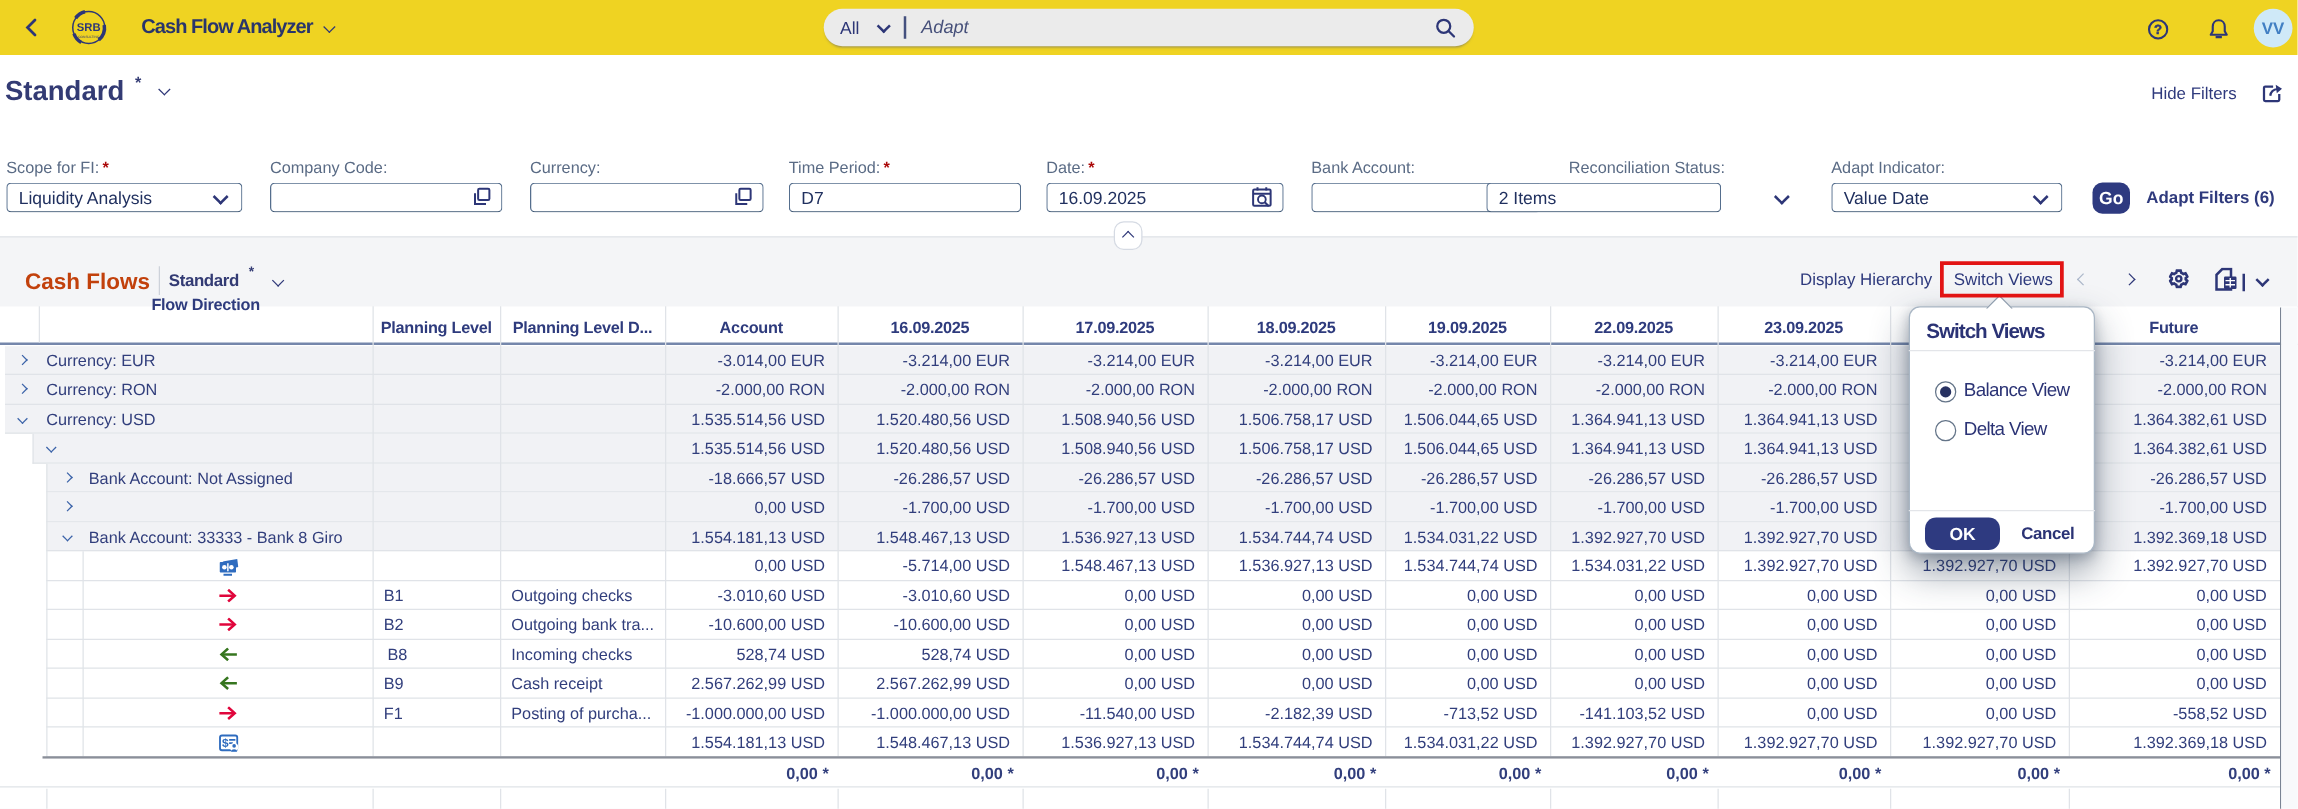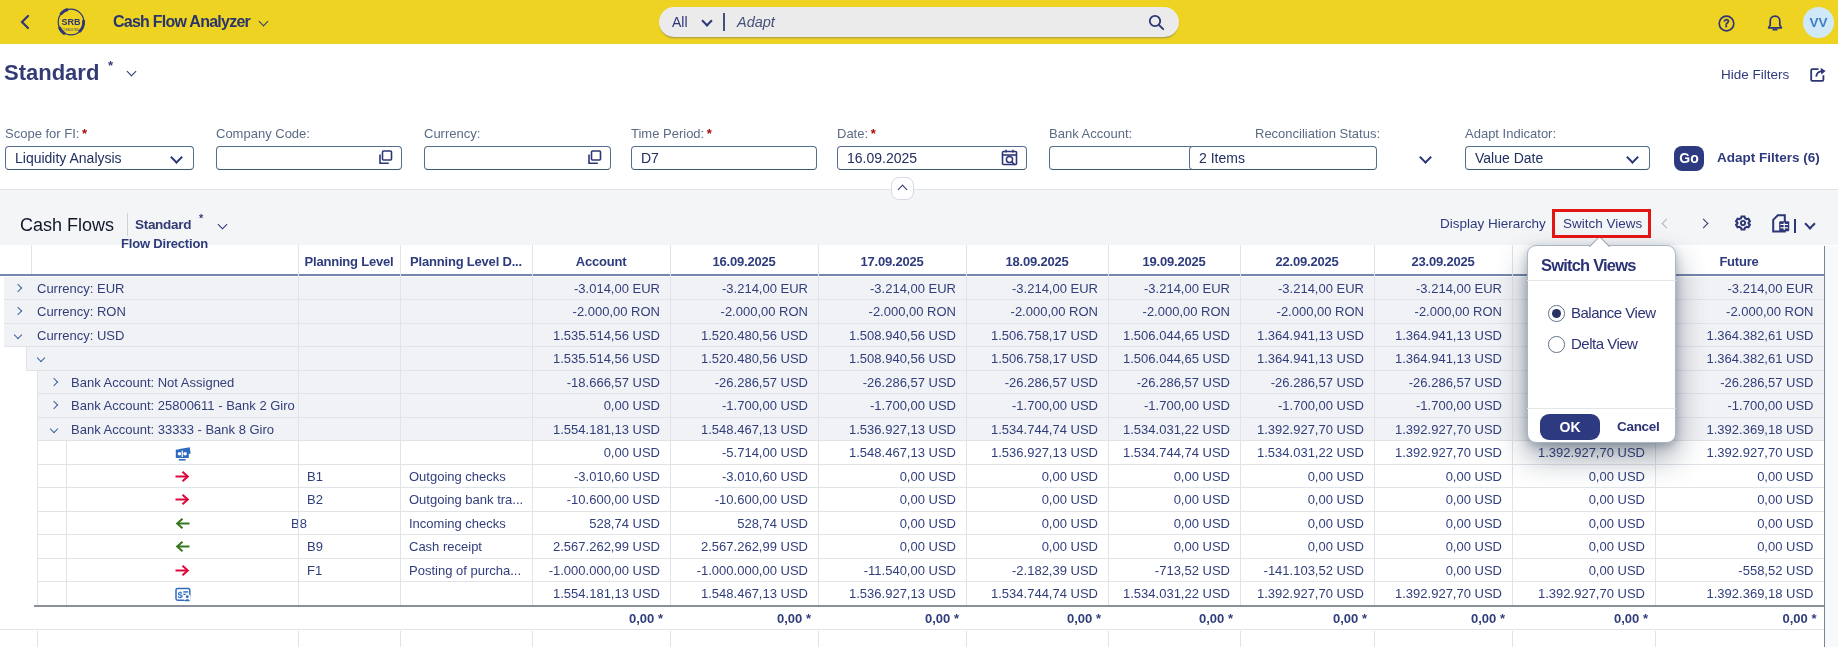--- a/index.html
+++ b/index.html
@@ -133,21 +133,21 @@
   </div>
 <div class="ffield fbot" style="left:1189px;width:188px">2 Items</div>
 <span class="abs chev d bigc" style="left:1421px;top:153px"></span>
 <div class="ffield fbot" style="left:1465px;width:185px">Value Date</div>
 <span class="abs chev d bigc" style="left:1628px;top:153px"></span>
 <div class="abs" style="left:1674px;top:146px;width:30px;height:25px;background:#2e3a80;border-radius:8px;text-align:center;line-height:25px;font-size:14px;font-weight:bold;color:#fff">Go</div>
 <div class="abs" style="left:1717px;top:150px;font-size:13.5px;color:#2f3a7d;font-weight:bold">Adapt Filters (6)</div>
 <div id="band"></div>
 <div class="abs" style="left:891px;top:177px;width:23px;height:23px;background:#fff;border:1px solid #d5dae3;border-radius:8px;z-index:5"></div>
 <span class="abs chev u" style="left:899px;top:186px;z-index:6"></span>
-<div class="abs" style="left:20px;top:215px;font-size:18px;font-weight:normal;color:#0f172a">Cash Flows</div>
+<div class="abs" style="left:20px;top:215px;font-size:18px;font-weight:bold;color:#c2410c">Cash Flows</div>
 <div class="abs" style="left:127px;top:213px;width:1px;height:23px;background:#cdd2da"></div>
 <div class="abs" style="left:135px;top:217px;font-size:13.5px;letter-spacing:-0.3px;font-weight:bold;color:#333b74">Standard</div>
 <div class="abs" style="left:199px;top:212px;font-size:11px;font-weight:bold;color:#333b74">*</div>
 <span class="abs chev d" style="left:219px;top:221px"></span>
 <div class="abs" style="left:1440px;top:216px;font-size:13.5px;color:#2e3a7d">Display Hierarchy</div>
 <div class="abs" style="left:1563px;top:216px;font-size:13.5px;color:#2e3a7d">Switch Views</div>
 <span class="abs chev l" style="left:1663px;top:220px;border-color:#aab6c9"></span>
 <span class="abs chev r" style="left:1700px;top:220px"></span>
 <svg class="abs" style="left:1735px;top:215px" width="16" height="16" viewBox="0 0 16 16">
     <path fill="none" stroke="#2d3677" stroke-width="2.1" d="M6.5 1.5 L9.5 1.5 L10 3.2 A5.2 5.2 0 0 1 11.7 4.2 L13.4 3.7 L14.9 6.3 L13.6 7.5 A5.4 5.4 0 0 1 13.6 8.5 L14.9 9.7 L13.4 12.3 L11.7 11.8 A5.2 5.2 0 0 1 10 12.8 L9.5 14.5 L6.5 14.5 L6 12.8 A5.2 5.2 0 0 1 4.3 11.8 L2.6 12.3 L1.1 9.7 L2.4 8.5 A5.4 5.4 0 0 1 2.4 7.5 L1.1 6.3 L2.6 3.7 L4.3 4.2 A5.2 5.2 0 0 1 6 3.2 Z"></path>
@@ -233,21 +233,20 @@
 <div class="cell num" style="left:621px;width:150px">-26.286,57 USD</div>
 <div class="cell num" style="left:769px;width:150px">-26.286,57 USD</div>
 <div class="cell num" style="left:911px;width:150px">-26.286,57 USD</div>
 <div class="cell num" style="left:1043px;width:150px">-26.286,57 USD</div>
 <div class="cell num" style="left:1177px;width:150px">-26.286,57 USD</div>
 <div class="cell num" style="left:1315px;width:150px">-26.286,57 USD</div>
 <div class="cell num" style="left:1626.5px;width:150px">-26.286,57 USD</div>
 </div>
 <div class="row grow rb" style="left:37px;top:394.0px;width:1786.5px;height:23.5px">
 <span class="expchev" style="position:absolute;left:14px;top:8px;transform:rotate(-45deg)"></span>
-<div class="gl" style="left:34px">Bank Account: 25800611 - Bank 2 Giro</div>
 <div class="cell num" style="left:473px;width:150px">0,00 USD</div>
 <div class="cell num" style="left:621px;width:150px">-1.700,00 USD</div>
 <div class="cell num" style="left:769px;width:150px">-1.700,00 USD</div>
 <div class="cell num" style="left:911px;width:150px">-1.700,00 USD</div>
 <div class="cell num" style="left:1043px;width:150px">-1.700,00 USD</div>
 <div class="cell num" style="left:1177px;width:150px">-1.700,00 USD</div>
 <div class="cell num" style="left:1315px;width:150px">-1.700,00 USD</div>
 <div class="cell num" style="left:1626.5px;width:150px">-1.700,00 USD</div>
 </div>
 <div class="row grow rb" style="left:37px;top:417.5px;width:1786.5px;height:23.5px">
@@ -327,21 +326,21 @@
 </div>
 <div class="row rb" style="left:37px;top:511.5px;width:1786.5px;height:23.5px">
 <div style="position:absolute;left:138px;top:6px">
       <svg width="15" height="11" viewBox="0 0 15 11">
         <g stroke="#36761f" stroke-width="2" fill="none">
           <line x1="14.5" y1="5.5" x2="3" y2="5.5"></line>
           <path d="M7.5 0.8 L2.2 5.5 L7.5 10.2"></path>
         </g>
       </svg>
     </div>
-<div class="cell" style="left:254px;width:80px">B8</div>
+<div class="cell" style="left:273px;width:80px">B8</div>
 <div class="cell" style="left:372px;width:120px">Incoming checks</div>
 <div class="cell num" style="left:473px;width:150px">528,74 USD</div>
 <div class="cell num" style="left:621px;width:150px">528,74 USD</div>
 <div class="cell num" style="left:769px;width:150px">0,00 USD</div>
 <div class="cell num" style="left:911px;width:150px">0,00 USD</div>
 <div class="cell num" style="left:1043px;width:150px">0,00 USD</div>
 <div class="cell num" style="left:1177px;width:150px">0,00 USD</div>
 <div class="cell num" style="left:1315px;width:150px">0,00 USD</div>
 <div class="cell num" style="left:1458px;width:150px">0,00 USD</div>
 <div class="cell num" style="left:1626.5px;width:150px">0,00 USD</div>

